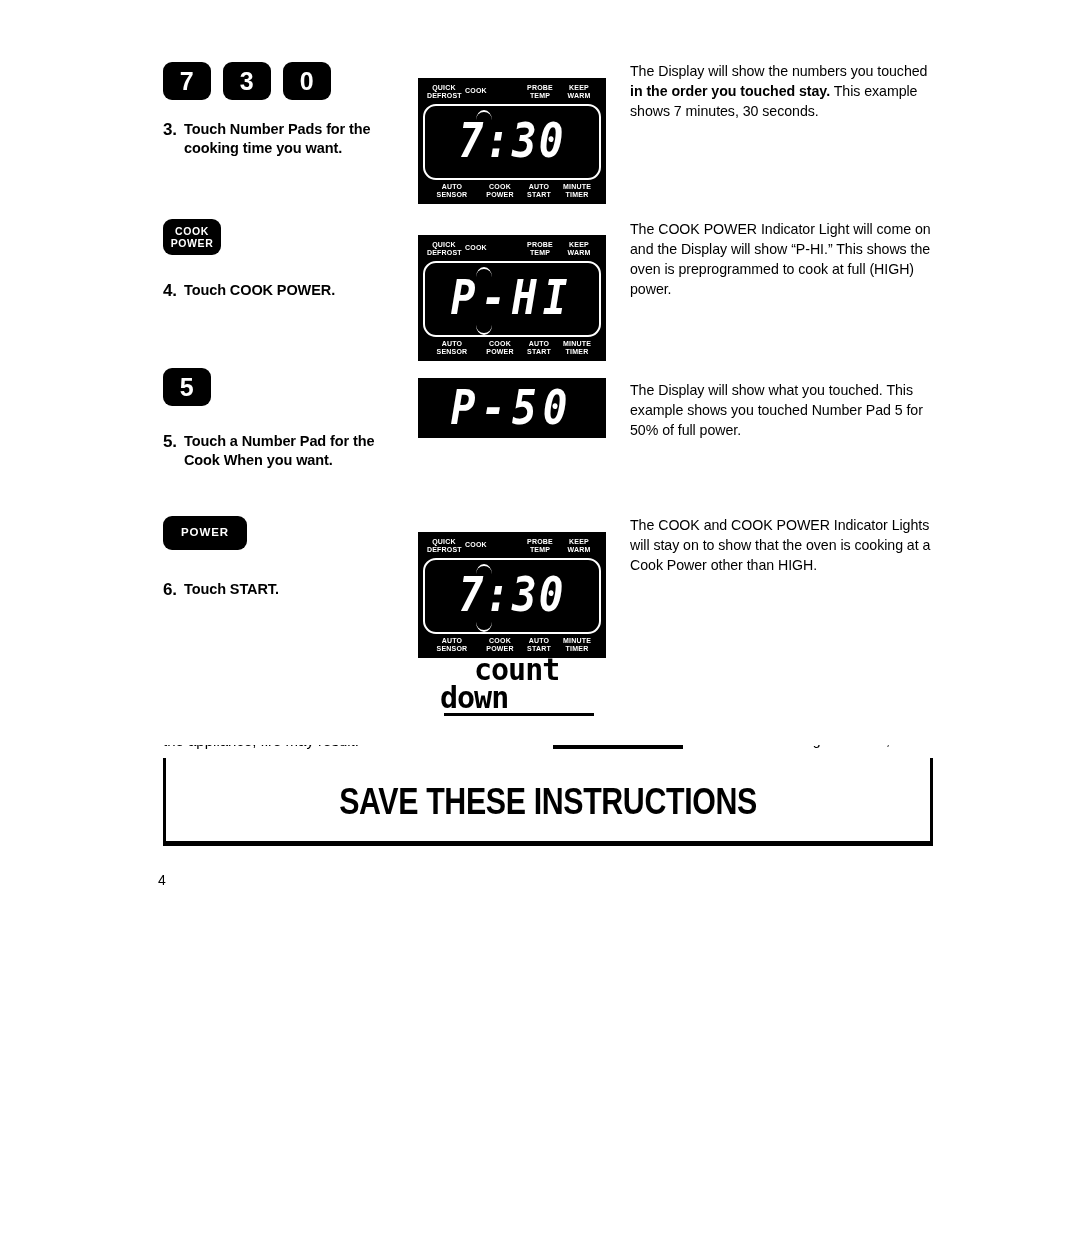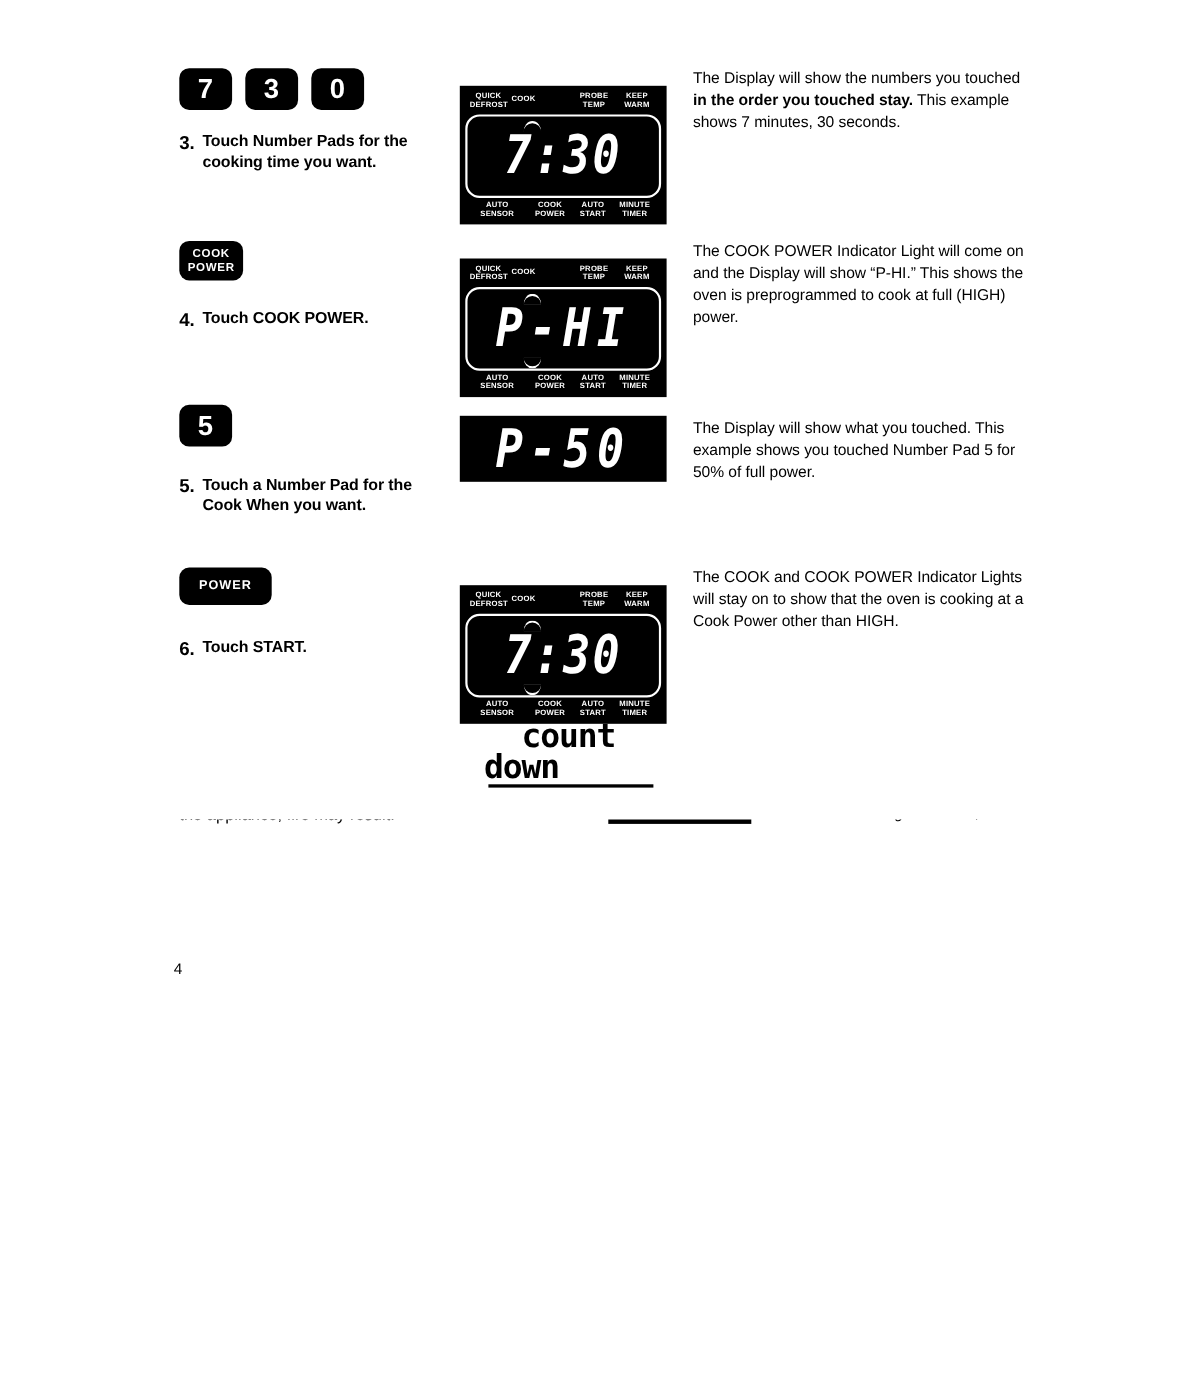--- a/index.html
+++ b/index.html
@@ -465,16 +465,19 @@
   </div>
 
   <div class="clipline">
     <div class="inner">
       <span class="clip-left">the appliance, fire may result.</span>
       <span class="redact"></span>
       <span class="clip-right">When the cooking time ends, “End”</span>
     </div>
   </div>
 
+  <div class="save-box">
+    <div class="save-title">SAVE THESE INSTRUCTIONS</div>
+  </div>
 
   <div class="page-num">4</div>
 
 </div>
 
 </body></html>

